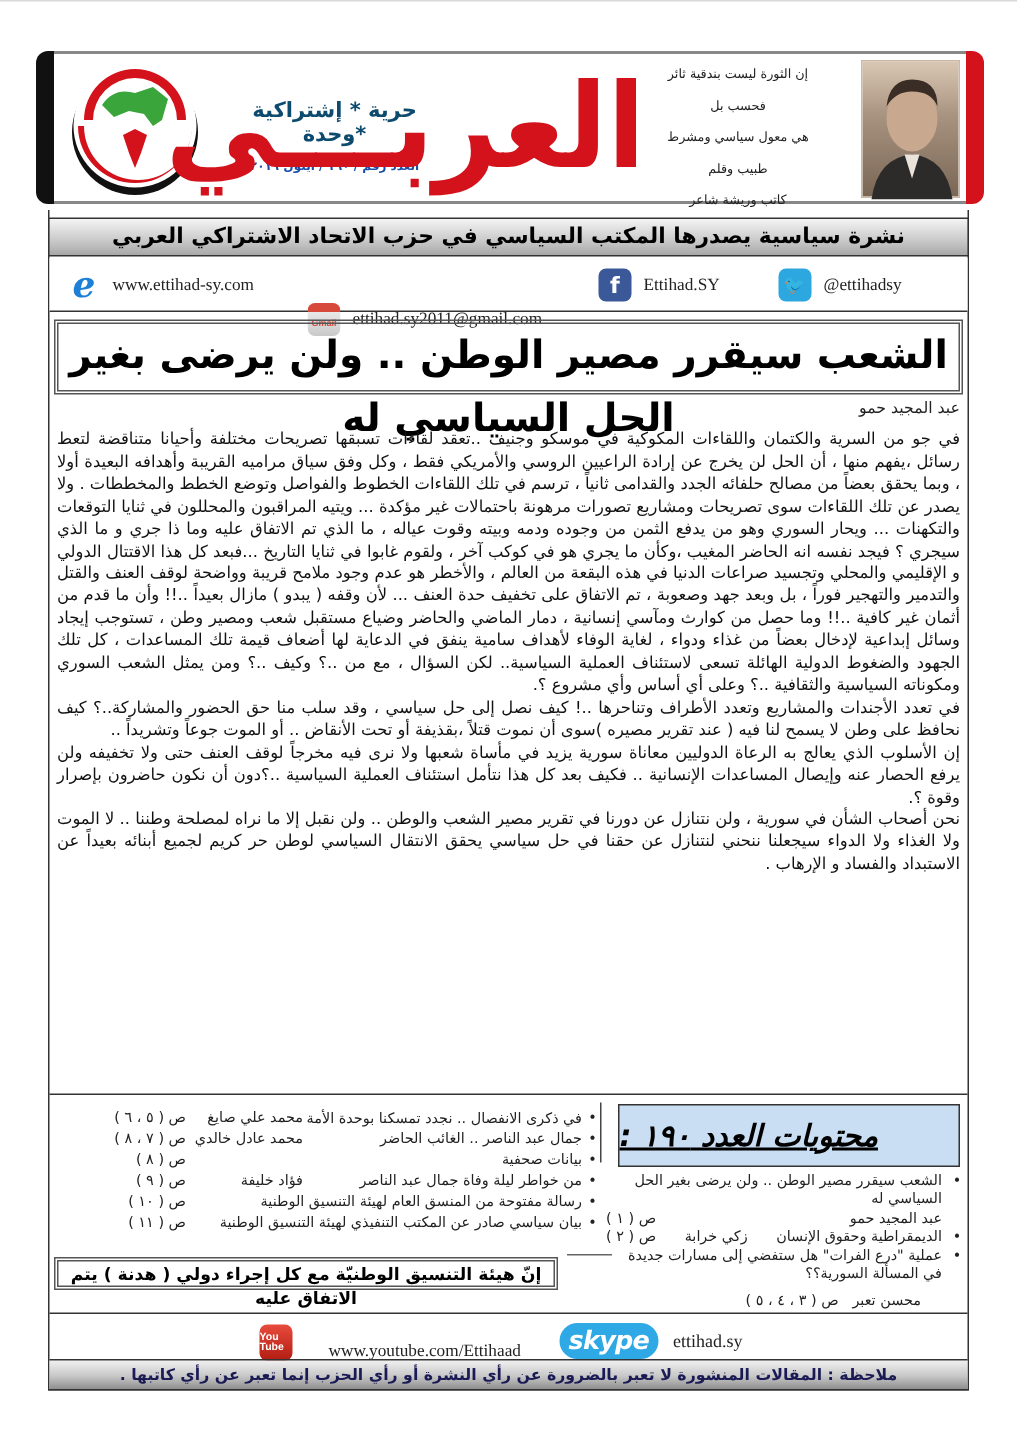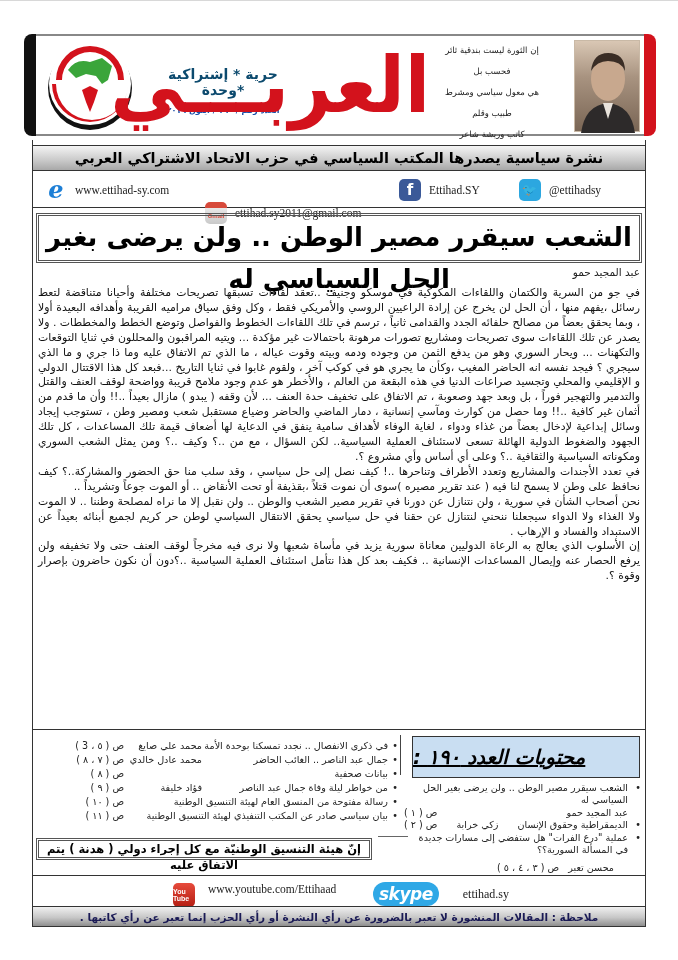--- a/index.html
+++ b/index.html
@@ -147,25 +147,25 @@
     border: 3px double #555;
     direction: rtl; text-align: center;
     font-weight: bold; font-size: 11.5px; line-height: 16px; color: #000;
   }
   .toc-divider { position: absolute; left: 378px; top: 836px; width: 30px; border-top: 1px solid #666; }
 
   .footer-links {
     position: absolute; left: 33px; top: 875px; width: 612px; height: 36px;
     border-top: 1px solid #333;
   }
-  .yt { position: absolute; left: 140px; top: 7px; display: flex; align-items: flex-start; gap: 13px;
+  .yt { position: absolute; left: 140px; top: 7px; display: flex; align-items: flex-end; gap: 24px;
         font-family: "Liberation Serif", serif; font-size: 11.5px; color: #222; }
   .yt .ico-yt { width: 22px; height: 24px; border-radius: 5px; background: linear-gradient(180deg, #e74b3c, #b31d12);
         color: #fff; font-size: 7px; font-weight: bold; display: flex; align-items: center; justify-content: center; font-family: "Liberation Sans", sans-serif; }
-  .sk { position: absolute; left: 340px; top: 6px; display: flex; align-items: center; gap: 24px;
+  .sk { position: absolute; left: 340px; top: 6px; display: flex; align-items: center; gap: 10px;
         font-family: "Liberation Serif", serif; font-size: 12px; color: #222; }
   .sk .ico-sk { height: 24px; padding: 0 6px; border-radius: 12px; background: #2fa8e6; color: #fff;
         font-weight: bold; font-size: 17px; line-height: 24px; font-family: "DejaVu Sans", sans-serif; font-style: italic; letter-spacing: -0.5px; }
 
   .disclaimer-bar {
     position: absolute; left: 33px; top: 906px; width: 612px; height: 21px;
     background: linear-gradient(180deg, #f0f0f0 0%, #c7c7c7 55%, #8f8f8f 100%);
     border-top: 1px solid #333; border-bottom: 1px solid #333;
     direction: rtl; text-align: center;
     font-weight: bold; font-size: 10.5px; line-height: 20px; color: #1a1a55;
@@ -234,22 +234,22 @@
     <span>@ettihadsy</span>
   </div>
 </div>
 
 <div class="headline-box">الشعب سيقرر مصير الوطن .. ولن يرضى بغير الحل السياسي له</div>
 <div class="author">عبد المجيد حمو</div>
 
 <div class="article">
   <p>في جو من السرية والكتمان واللقاءات المكوكية في موسكو وجنيف ..تعقد لقاءات تسبقها تصريحات مختلفة وأحيانا متناقضة لتعط رسائل ،يفهم منها ، أن الحل لن يخرج عن إرادة الراعيين الروسي والأمريكي فقط ، وكل وفق سياق مراميه القريبة وأهدافه البعيدة أولا ، وبما يحقق بعضاً من مصالح حلفائه الجدد والقدامى ثانياً ، ترسم في تلك اللقاءات الخطوط والفواصل وتوضع الخطط والمخططات . ولا يصدر عن تلك اللقاءات سوى تصريحات ومشاريع تصورات مرهونة باحتمالات غير مؤكدة ... ويتيه المراقبون والمحللون في ثنايا التوقعات والتكهنات ... ويحار السوري وهو من يدفع الثمن من وجوده ودمه وبيته وقوت عياله ، ما الذي تم الاتفاق عليه وما ذا جري و ما الذي سيجري ؟ فيجد نفسه انه الحاضر المغيب ،وكأن ما يجري هو في كوكب آخر ، ولقوم غابوا في ثنايا التاريخ ...فبعد كل هذا الاقتتال الدولي و الإقليمي والمحلي وتجسيد صراعات الدنيا في هذه البقعة من العالم ، والأخطر هو عدم وجود ملامح قريبة وواضحة لوقف العنف والقتل والتدمير والتهجير فوراً ، بل وبعد جهد وصعوبة ، تم الاتفاق على تخفيف حدة العنف ... لأن وقفه ( يبدو ) مازال بعيداً ..!! وأن ما قدم من أثمان غير كافية ..!! وما حصل من كوارث ومآسي إنسانية ، دمار الماضي والحاضر وضياع مستقبل شعب ومصير وطن ، تستوجب إيجاد وسائل إبداعية لإدخال بعضاً من غذاء ودواء ، لغاية الوفاء لأهداف سامية ينفق في الدعاية لها أضعاف قيمة تلك المساعدات ، كل تلك الجهود والضغوط الدولية الهائلة تسعى لاستئناف العملية السياسية.. لكن السؤال ، مع من ..؟ وكيف ..؟ ومن يمثل الشعب السوري ومكوناته السياسية والثقافية ..؟ وعلى أي أساس وأي مشروع ؟.</p>
   <p>في تعدد الأجندات والمشاريع وتعدد الأطراف وتناحرها ..! كيف نصل إلى حل سياسي ، وقد سلب منا حق الحضور والمشاركة..؟ كيف نحافظ على وطن لا يسمح لنا فيه ( عند تقرير مصيره )سوى أن نموت قتلاً ،بقذيفة أو تحت الأنقاض .. أو الموت جوعاً وتشريداً ..</p>
+  <p>إن الأسلوب الذي يعالج به الرعاة الدوليين معاناة سورية يزيد في مأساة شعبها ولا نرى فيه مخرجاً لوقف العنف حتى ولا تخفيفه ولن يرفع الحصار عنه وإيصال المساعدات الإنسانية .. فكيف بعد كل هذا نتأمل استئناف العملية السياسية ..؟دون أن نكون حاضرون بإصرار وقوة ؟.</p>
   <p>نحن أصحاب الشأن في سورية ، ولن نتنازل عن دورنا في تقرير مصير الشعب والوطن .. ولن نقبل إلا ما نراه لمصلحة وطننا .. لا الموت ولا الغذاء ولا الدواء سيجعلنا ننحني لنتنازل عن حقنا في حل سياسي يحقق الانتقال السياسي لوطن حر كريم لجميع أبنائه بعيداً عن الاستبداد والفساد و الإرهاب .</p>
-  <p>إن الأسلوب الذي يعالج به الرعاة الدوليين معاناة سورية يزيد في مأساة شعبها ولا نرى فيه مخرجاً لوقف العنف حتى ولا تخفيفه ولن يرفع الحصار عنه وإيصال المساعدات الإنسانية .. فكيف بعد كل هذا نتأمل استئناف العملية السياسية ..؟دون أن نكون حاضرون بإصرار وقوة ؟.</p>
 </div>
 
 <div class="bottom-divider"></div>
 
 <div class="toc-title-box">محتويات العدد ١٩٠ :</div>
 <div class="vline-left"></div>
 
 <div class="toc-right">
   <div class="item">
     <span class="bullet">•</span>
@@ -279,21 +279,21 @@
       </div>
     </div>
   </div>
 </div>
 
 <div class="toc-left">
   <div class="row">
     <span class="bullet">•</span>
     <span class="t">في ذكرى الانفصال .. نجدد تمسكنا بوحدة الأمة العربية</span>
     <span class="a">محمد علي صايغ</span>
-    <span class="p">ص ( ٥ ، 3 )</span>
+    <span class="p">ص ( ٥ ، ٦ )</span>
   </div>
   <div class="row">
     <span class="bullet">•</span>
     <span class="t">جمال عبد الناصر .. الغائب الحاضر</span>
     <span class="a">محمد عادل خالدي</span>
     <span class="p">ص ( ٧ ، ٨ )</span>
   </div>
   <div class="row">
     <span class="bullet">•</span>
     <span class="t">بيانات صحفية</span>

